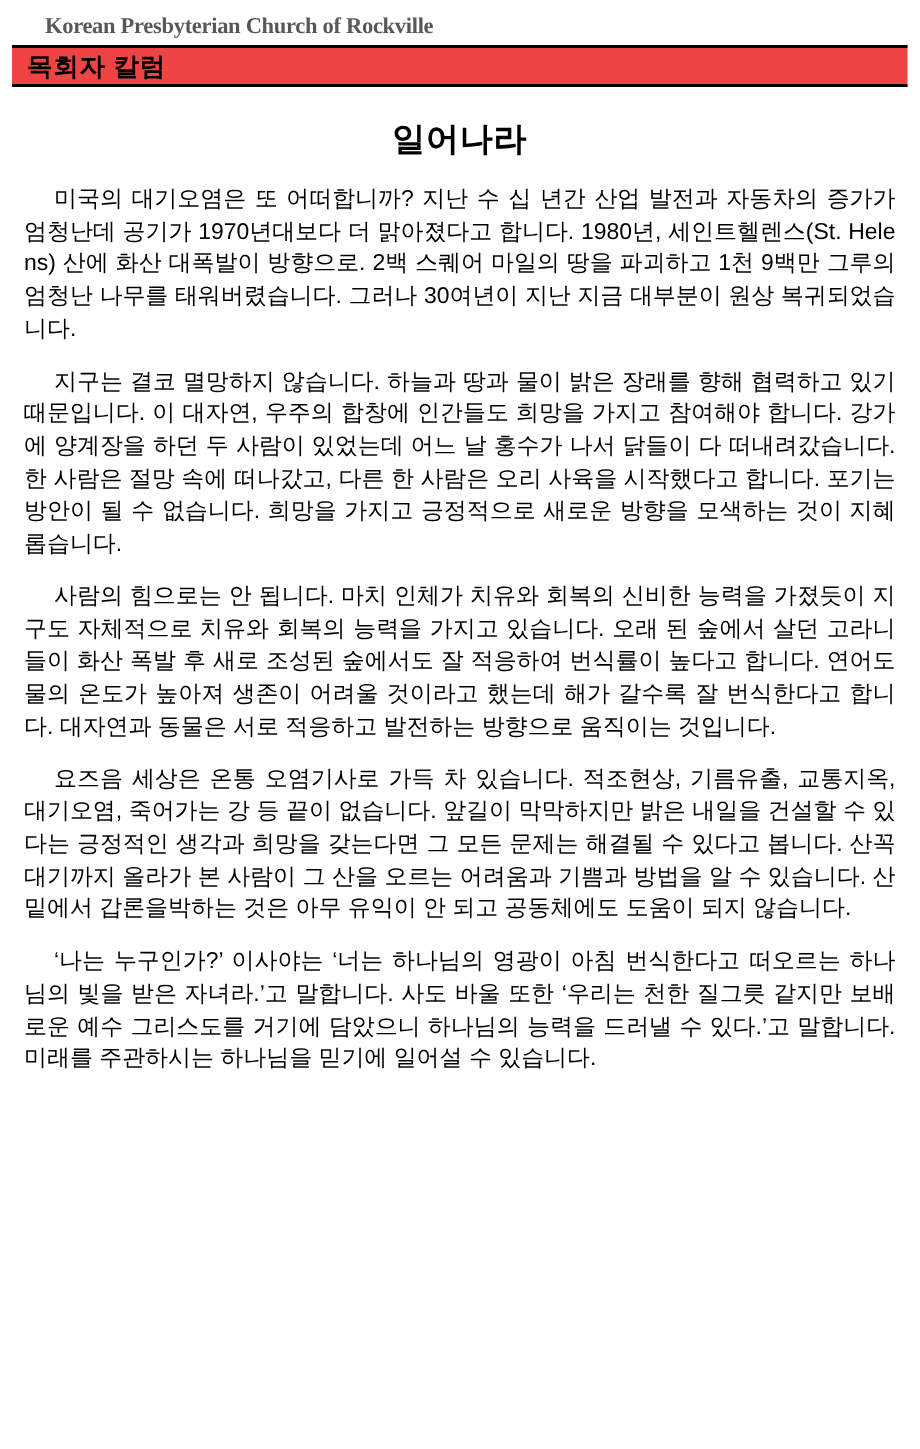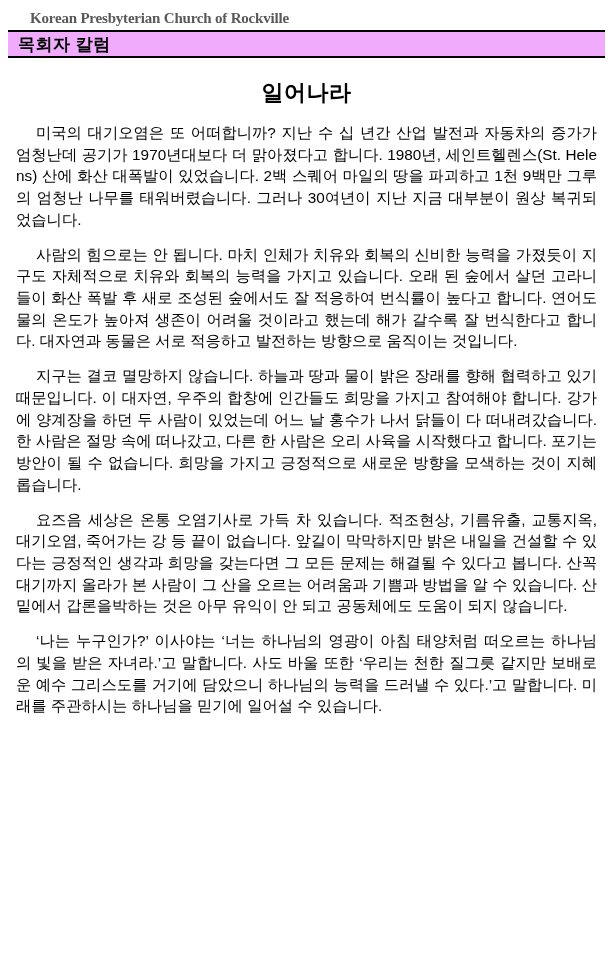--- a/index.html
+++ b/index.html
@@ -34,21 +34,21 @@
     font-size: 15px;
     letter-spacing: -0.2px;
     color: #58585a;
     white-space: nowrap;
   }
   
   .band {
     margin: 4px 8px 0 8px;
     border-top: 2px solid #000;
     border-bottom: 2px solid #000;
-    background: #f0abfc;
+    background: #ef4444;
     height: 28px;
     display: flex;
     align-items: center;
     padding-left: 10px;
     box-sizing: border-box;
   }
   .band-title {
     font-family: "Liberation Sans", sans-serif;
     font-weight: bold;
     font-size: 17px;
@@ -89,21 +89,21 @@
     <div class="masthead-title">Korean Presbyterian Church of Rockville</div>
   </div>
 
   <div class="band">
     <div class="band-title">목회자 칼럼</div>
   </div>
 
   <div class="content">
     <h1 class="article-title">일어나라</h1>
     <div class="body-text">
-      <p>미국의 대기오염은 또 어떠합니까?   지난 수 십 년간 산업 발전과 자동차의 증가가 엄청난데 공기가 1970년대보다 더 맑아졌다고 합니다.   1980년, 세인트헬렌스(St. Helens) 산에 화산 대폭발이 있었습니다.   2백 스퀘어 마일의 땅을 파괴하고 1천 9백만 그루의 엄청난 나무를 태워버렸습니다.   그러나 30여년이 지난 지금 대부분이 원상 복귀되었습니다.</p>
+      <p>미국의 대기오염은 또 어떠합니까?   지난 수 십 년간 산업 발전과 자동차의 증가가 엄청난데 공기가 1970년대보다 더 맑아졌다고 합니다.   1980년, 세인트헬렌스(St. Helens) 산에 화산 대폭발이 방향으로.   2백 스퀘어 마일의 땅을 파괴하고 1천 9백만 그루의 엄청난 나무를 태워버렸습니다.   그러나 30여년이 지난 지금 대부분이 원상 복귀되었습니다.</p>
+      <p>지구는 결코 멸망하지 않습니다.   하늘과 땅과 물이 밝은 장래를 향해 협력하고 있기 때문입니다.   이 대자연, 우주의 합창에 인간들도 희망을 가지고 참여해야 합니다.   강가에 양계장을 하던 두 사람이 있었는데 어느 날 홍수가 나서 닭들이 다 떠내려갔습니다.   한 사람은 절망 속에 떠나갔고, 다른 한 사람은 오리 사육을 시작했다고 합니다.   포기는 방안이 될 수 없습니다.   희망을 가지고 긍정적으로 새로운 방향을 모색하는 것이 지혜롭습니다.</p>
       <p>사람의 힘으로는 안 됩니다.   마치 인체가 치유와 회복의 신비한 능력을 가졌듯이 지구도 자체적으로 치유와 회복의 능력을 가지고 있습니다.   오래 된 숲에서 살던 고라니들이 화산 폭발 후 새로 조성된 숲에서도 잘 적응하여 번식률이 높다고 합니다.   연어도 물의 온도가 높아져 생존이 어려울 것이라고 했는데 해가 갈수록 잘 번식한다고 합니다.   대자연과 동물은 서로 적응하고 발전하는 방향으로 움직이는 것입니다.</p>
-      <p>지구는 결코 멸망하지 않습니다.   하늘과 땅과 물이 밝은 장래를 향해 협력하고 있기 때문입니다.   이 대자연, 우주의 합창에 인간들도 희망을 가지고 참여해야 합니다.   강가에 양계장을 하던 두 사람이 있었는데 어느 날 홍수가 나서 닭들이 다 떠내려갔습니다.   한 사람은 절망 속에 떠나갔고, 다른 한 사람은 오리 사육을 시작했다고 합니다.   포기는 방안이 될 수 없습니다.   희망을 가지고 긍정적으로 새로운 방향을 모색하는 것이 지혜롭습니다.</p>
       <p>요즈음 세상은 온통 오염기사로 가득 차 있습니다.   적조현상, 기름유출, 교통지옥, 대기오염, 죽어가는 강 등 끝이 없습니다.   앞길이 막막하지만 밝은 내일을 건설할 수 있다는 긍정적인 생각과 희망을 갖는다면 그 모든 문제는 해결될 수 있다고 봅니다.   산꼭대기까지 올라가 본 사람이 그 산을 오르는 어려움과 기쁨과 방법을 알 수 있습니다.   산 밑에서 갑론을박하는 것은 아무 유익이 안 되고 공동체에도 도움이 되지 않습니다.</p>
-      <p>‘나는 누구인가?’   이사야는 ‘너는 하나님의 영광이 아침 태양처럼 떠오르는 하나님의 빛을 받은 자녀라.’고 말합니다.   사도 바울 또한 ‘우리는 천한 질그릇 같지만 보배로운 예수 그리스도를 거기에 담았으니 하나님의 능력을 드러낼 수 있다.’고 말합니다.   미래를 주관하시는 하나님을 믿기에 일어설 수 있습니다.</p>
+      <p>‘나는 누구인가?’   이사야는 ‘너는 하나님의 영광이 아침 번식한다고 떠오르는 하나님의 빛을 받은 자녀라.’고 말합니다.   사도 바울 또한 ‘우리는 천한 질그릇 같지만 보배로운 예수 그리스도를 거기에 담았으니 하나님의 능력을 드러낼 수 있다.’고 말합니다.   미래를 주관하시는 하나님을 믿기에 일어설 수 있습니다.</p>
     </div>
   </div>
 
 </div>
 
 </body></html>

